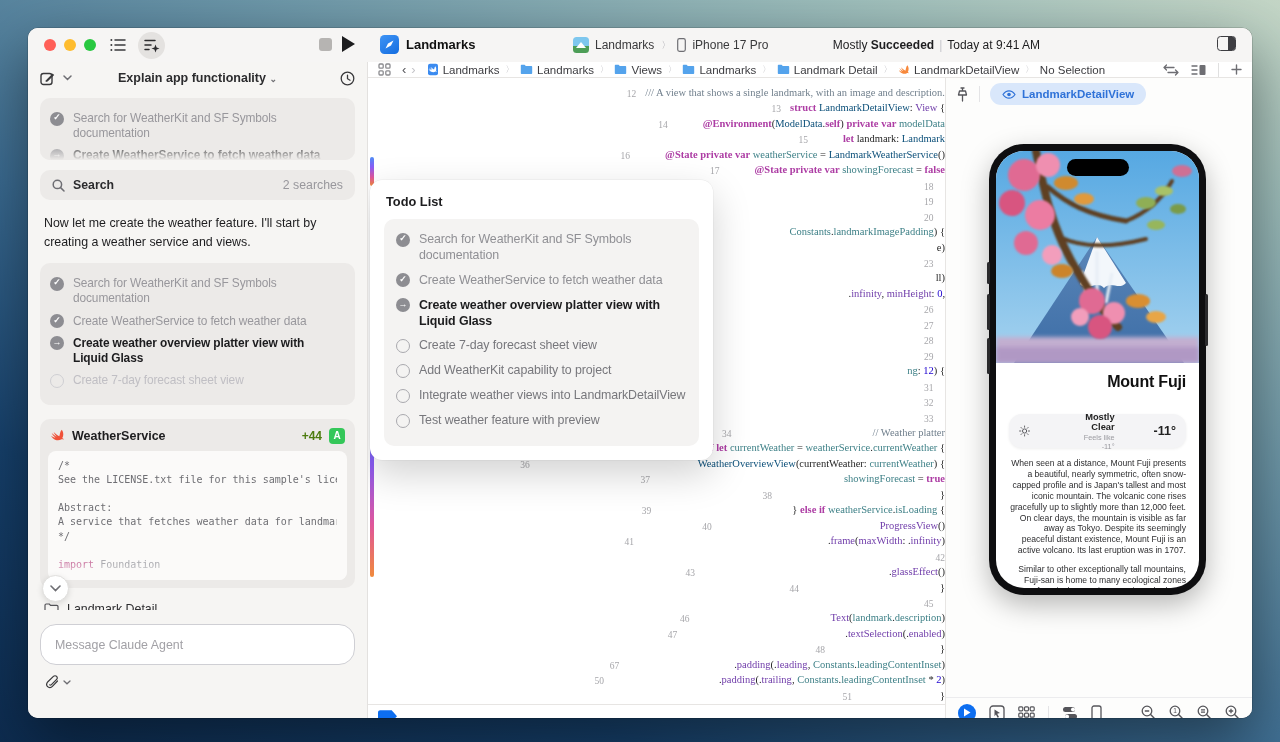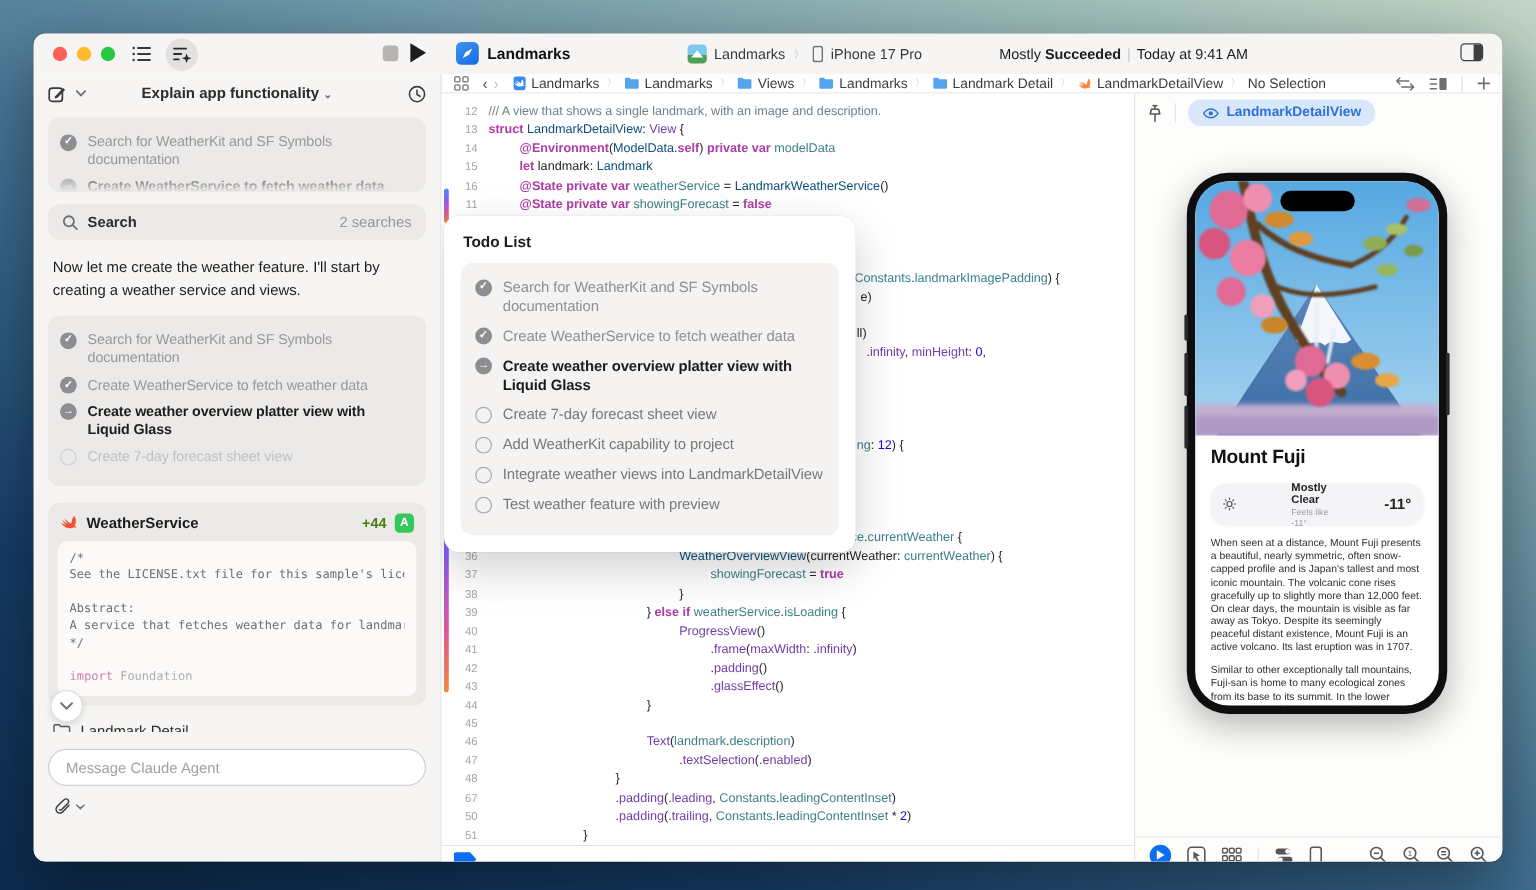--- a/index.html
+++ b/index.html
@@ -68,35 +68,35 @@
   .fc-added { margin-left:auto; font-size:12px; font-weight:bold; color:#4d7c0f; }
   .fc-badge { width:16px; height:16px; border-radius:4px; background:#34c759; color:#fff; font-size:10px; font-weight:bold; display:flex; align-items:center; justify-content:center; }
   .fc-code { background:#fbfaf9; border-radius:8px; padding:8px 10px; font-family:"DejaVu Sans Mono", monospace; font-size:10px; line-height:1.42; color:#6e6e73; position:relative; overflow:hidden; }
   .fc-code div { white-space:nowrap; overflow:hidden; }
   .fc-code .kw { color:#cc7da6; }
   .fc-code .dim { color:#ababb0; }
   .fc-code .fadeout { position:absolute; left:0; right:0; bottom:0; height:16px; background:linear-gradient(rgba(251,250,249,0),#fbfaf9); }
   .group-row { display:flex; align-items:center; gap:8px; margin:14px 4px 0; font-size:12.4px; color:#2c2c2e; }
   .scroll-btn { position:absolute; left:14px; bottom:116px; width:27px; height:27px; background:#fff; border:1px solid #e0dfdd; border-radius:50%; box-shadow:0 2px 6px rgba(0,0,0,.12); display:flex; align-items:center; justify-content:center; color:#6e6e73; font-size:11px; z-index:5; }
   .sb-input-area { position:absolute; left:0; right:0; bottom:0; height:108px; padding:14px 12px 0; }
-  .msg-input { width:100%; height:31px; border:1px solid #cfcfd4; border-radius:16px; background:#fff; padding:0 14px; font-size:12.4px; color:#1d1d1f; font-family:"Liberation Sans",sans-serif; outline:none; }
+  .msg-input { width:100%; height:41px; border:1px solid #cfcfd4; border-radius:16px; background:#fff; padding:0 14px; font-size:12.4px; color:#1d1d1f; font-family:"Liberation Sans",sans-serif; outline:none; }
   .msg-input::placeholder { color:#a2a1a6; }
   .attach-row { margin:10px 0 0 6px; display:flex; align-items:center; gap:4px; color:#3a3a3c; }
   
   .right-col { flex:1; display:flex; flex-direction:column; }
   .jumpbar { height:28px; border-bottom:1px solid #e7e5e3; display:flex; align-items:center; padding:0 10px; font-size:11.5px; color:#3c3c40; gap:5px; background:#fff; }
   .jb-crumbs { display:flex; align-items:center; gap:5px; margin-left:6px; }
   .jb-sep { color:#b9b9be; font-size:8.5px; margin:0 1px; }
   .jb-right { margin-left:auto; display:flex; align-items:center; gap:12px; color:#6e6e73; }
   .jb-div { width:1px; height:14px; background:#e0e0e0; }
   .work-row { flex:1; display:flex; position:relative; }
   
   .editor { width:577px; min-width:577px; display:flex; flex-direction:column; position:relative; }
   .codewrap { flex:1; position:relative; overflow:hidden; background:#fff; padding-top:8px; }
-  .code-line { display:flex; font-family:Liberation Sans, sans-serif; font-size:10.5px; line-height:14.45px; }
+  .code-line { display:flex; font-family:Liberation Serif, serif; font-size:10.5px; line-height:14.45px;justify-content:flex-end; }
   .code-line .ln { width:30px; min-width:30px; text-align:right; color:#a6a6aa; font-size:9.5px; padding-top:1px; }
   .code-line .ct { margin-left:9px; white-space:pre; color:#262626; }
   .tk-kw{color:#ad3da4; font-weight:bold;} .tk-ty{color:#703daa;} .tk-pr{color:#3e8087;} .tk-fn{color:#0b4f79;} .tk-nu{color:#1c00cf;} .tk-cm{color:#707f8c;} .tk-pl{color:#262626;}
   .cap { position:absolute; left:2px; width:3.5px; border-radius:2px; background:linear-gradient(180deg,#4d8df5 0%,#8a5cf6 35%,#e0569a 70%,#f08a3c 100%); }
   .cap1 { top:79px; height:29px; }
   .cap2 { top:325px; height:174px; }
   .editor-bottom { height:23px; border-top:1px solid #e7e5e3; background:#fff; display:flex; align-items:center; padding:0 10px; }
   .bp-tag { width:19px; height:12px; background:#0d6ef0; border-radius:2.5px; clip-path:polygon(0 0, 72% 0, 100% 50%, 72% 100%, 0 100%); }
   
   .popover { position:absolute; left:2px; top:102px; width:343px; background:#fff; border-radius:12px; box-shadow:0 14px 38px rgba(0,0,0,.18), 0 0 0 .5px rgba(0,0,0,.06); padding:13px 14px 14px; z-index:10; }
@@ -110,23 +110,23 @@
   .canvas-top { height:32px; display:flex; align-items:center; padding:0 10px; gap:10px; }
   .cv-divider { width:1px; height:16px; background:#e4e4e6; }
   .preview-pill { display:flex; align-items:center; gap:6px; background:#d9e7fb; color:#2f72d8; border-radius:12px; height:22px; padding:0 12px; font-size:11.5px; font-weight:bold; }
   .canvas-body { flex:1; position:relative; }
   .phone { position:absolute; left:43px; top:34px; width:217px; height:451px; background:#0e0e10; border-radius:35px; box-shadow:0 10px 28px rgba(0,0,0,.28); padding:7px; }
   .phone .btn { position:absolute; background:#2a2a2c; border-radius:2px; }
   .btn-l1{left:-2px; top:118px; width:3px; height:22px;} .btn-l2{left:-2px; top:150px; width:3px; height:36px;} .btn-l3{left:-2px; top:194px; width:3px; height:36px;} .btn-r1{right:-2px; top:150px; width:3px; height:52px;}
   .screen { width:100%; height:100%; border-radius:28px; background:#fff; overflow:hidden; position:relative; }
   .island { position:absolute; left:50%; top:8px; transform:translateX(-50%); width:62px; height:17px; background:#000; border-radius:9px; z-index:4; }
   .shot { width:100%; height:212px; display:block; }
-  .p-body { padding:10px 13px 0; }
+  .p-body { padding:10px 13px 0;text-align:right; }
   .p-title { font-size:16px; font-weight:bold; color:#111; letter-spacing:-.2px; }
-  .platter { margin-top:12px; background:#f4f4f6; border-radius:13px; box-shadow:0 1px 3px rgba(0,0,0,.07); height:34px; display:flex; align-items:center; padding:0 10px;gap:39px; }
+  .platter { margin-top:23px; background:#f4f4f6; border-radius:13px; box-shadow:0 1px 3px rgba(0,0,0,.07); height:34px; display:flex; align-items:center; padding:0 10px;gap:39px; }
   .platter .w-main { margin-left:7px; }
   .platter .w-cond { font-size:9.3px; font-weight:bold; color:#222; }
   .platter .w-feels { font-size:7.3px; color:#9a9aa0; margin-top:1px; }
   .platter .w-temp { margin-left:auto; font-size:12.5px; font-weight:bold; color:#222; }
   .p-desc { margin-top:10px; font-size:8.6px; line-height:1.27; color:#2e2e30; }
   .p-desc p + p { margin-top:8px; }
   .canvas-toolbar { height:30px; border-top:1px solid #ececee; display:flex; align-items:center; padding:0 12px; gap:13px; }
   .play-circ { width:18px; height:18px; border-radius:50%; background:#0d6ef0; display:flex; align-items:center; justify-content:center; }
   .ct-right { margin-left:auto; display:flex; gap:13px; }
   .canvas-status { height:30px; border-top:1px solid #ececee; display:flex; align-items:center; justify-content:flex-end; gap:12px; padding:0 14px; font-size:11px; color:#55555a; }
@@ -391,21 +391,21 @@
                 </div>
                 <div class="code-line">
                   <span class="ln">15</span>
                   <span class="ct" style="padding-left: 26px;"><span class="tk-kw">let</span><span class="tk-pl"> landmark: </span><span class="tk-fn">Landmark</span></span>
                 </div>
                 <div class="code-line">
                   <span class="ln">16</span>
                   <span class="ct" style="padding-left: 26px;"><span class="tk-kw">@State</span><span class="tk-pl"> </span><span class="tk-kw">private</span><span class="tk-pl"> </span><span class="tk-kw">var</span><span class="tk-pl"> </span><span class="tk-pr">weatherService</span><span class="tk-pl"> = </span><span class="tk-fn">LandmarkWeatherService</span><span class="tk-pl">()</span></span>
                 </div>
                 <div class="code-line">
-                  <span class="ln">11</span>
+                  <span class="ln">17</span>
                   <span class="ct" style="padding-left: 26px;"><span class="tk-kw">@State</span><span class="tk-pl"> </span><span class="tk-kw">private</span><span class="tk-pl"> </span><span class="tk-kw">var</span><span class="tk-pl"> </span><span class="tk-pr">showingForecast</span><span class="tk-pl"> = </span><span class="tk-kw">false</span></span>
                 </div>
                 <div class="code-line">
                   <span class="ln">18</span>
                   <span class="ct">&nbsp;</span>
                 </div>
                 <div class="code-line">
                   <span class="ln">19</span>
                   <span class="ct">&nbsp;</span>
                 </div>
@@ -492,21 +492,20 @@
                 <div class="code-line">
                   <span class="ln">40</span>
                   <span class="ct" style="padding-left: 159px;"><span class="tk-ty">ProgressView</span><span class="tk-pl">()</span></span>
                 </div>
                 <div class="code-line">
                   <span class="ln">41</span>
                   <span class="ct" style="padding-left: 185px;"><span class="tk-pl">.</span><span class="tk-ty">frame</span><span class="tk-pl">(</span><span class="tk-ty">maxWidth</span><span class="tk-pl">: .</span><span class="tk-ty">infinity</span><span class="tk-pl">)</span></span>
                 </div>
                 <div class="code-line">
                   <span class="ln">42</span>
-                  <span class="ct" style="padding-left: 185px;"><span class="tk-pl">.</span><span class="tk-ty">padding</span><span class="tk-pl">()</span></span>
                 </div>
                 <div class="code-line">
                   <span class="ln">43</span>
                   <span class="ct" style="padding-left: 185px;"><span class="tk-pl">.</span><span class="tk-ty">glassEffect</span><span class="tk-pl">()</span></span>
                 </div>
                 <div class="code-line">
                   <span class="ln">44</span>
                   <span class="ct" style="padding-left: 132px;"><span class="tk-pl">}</span></span>
                 </div>
                 <div class="code-line">

